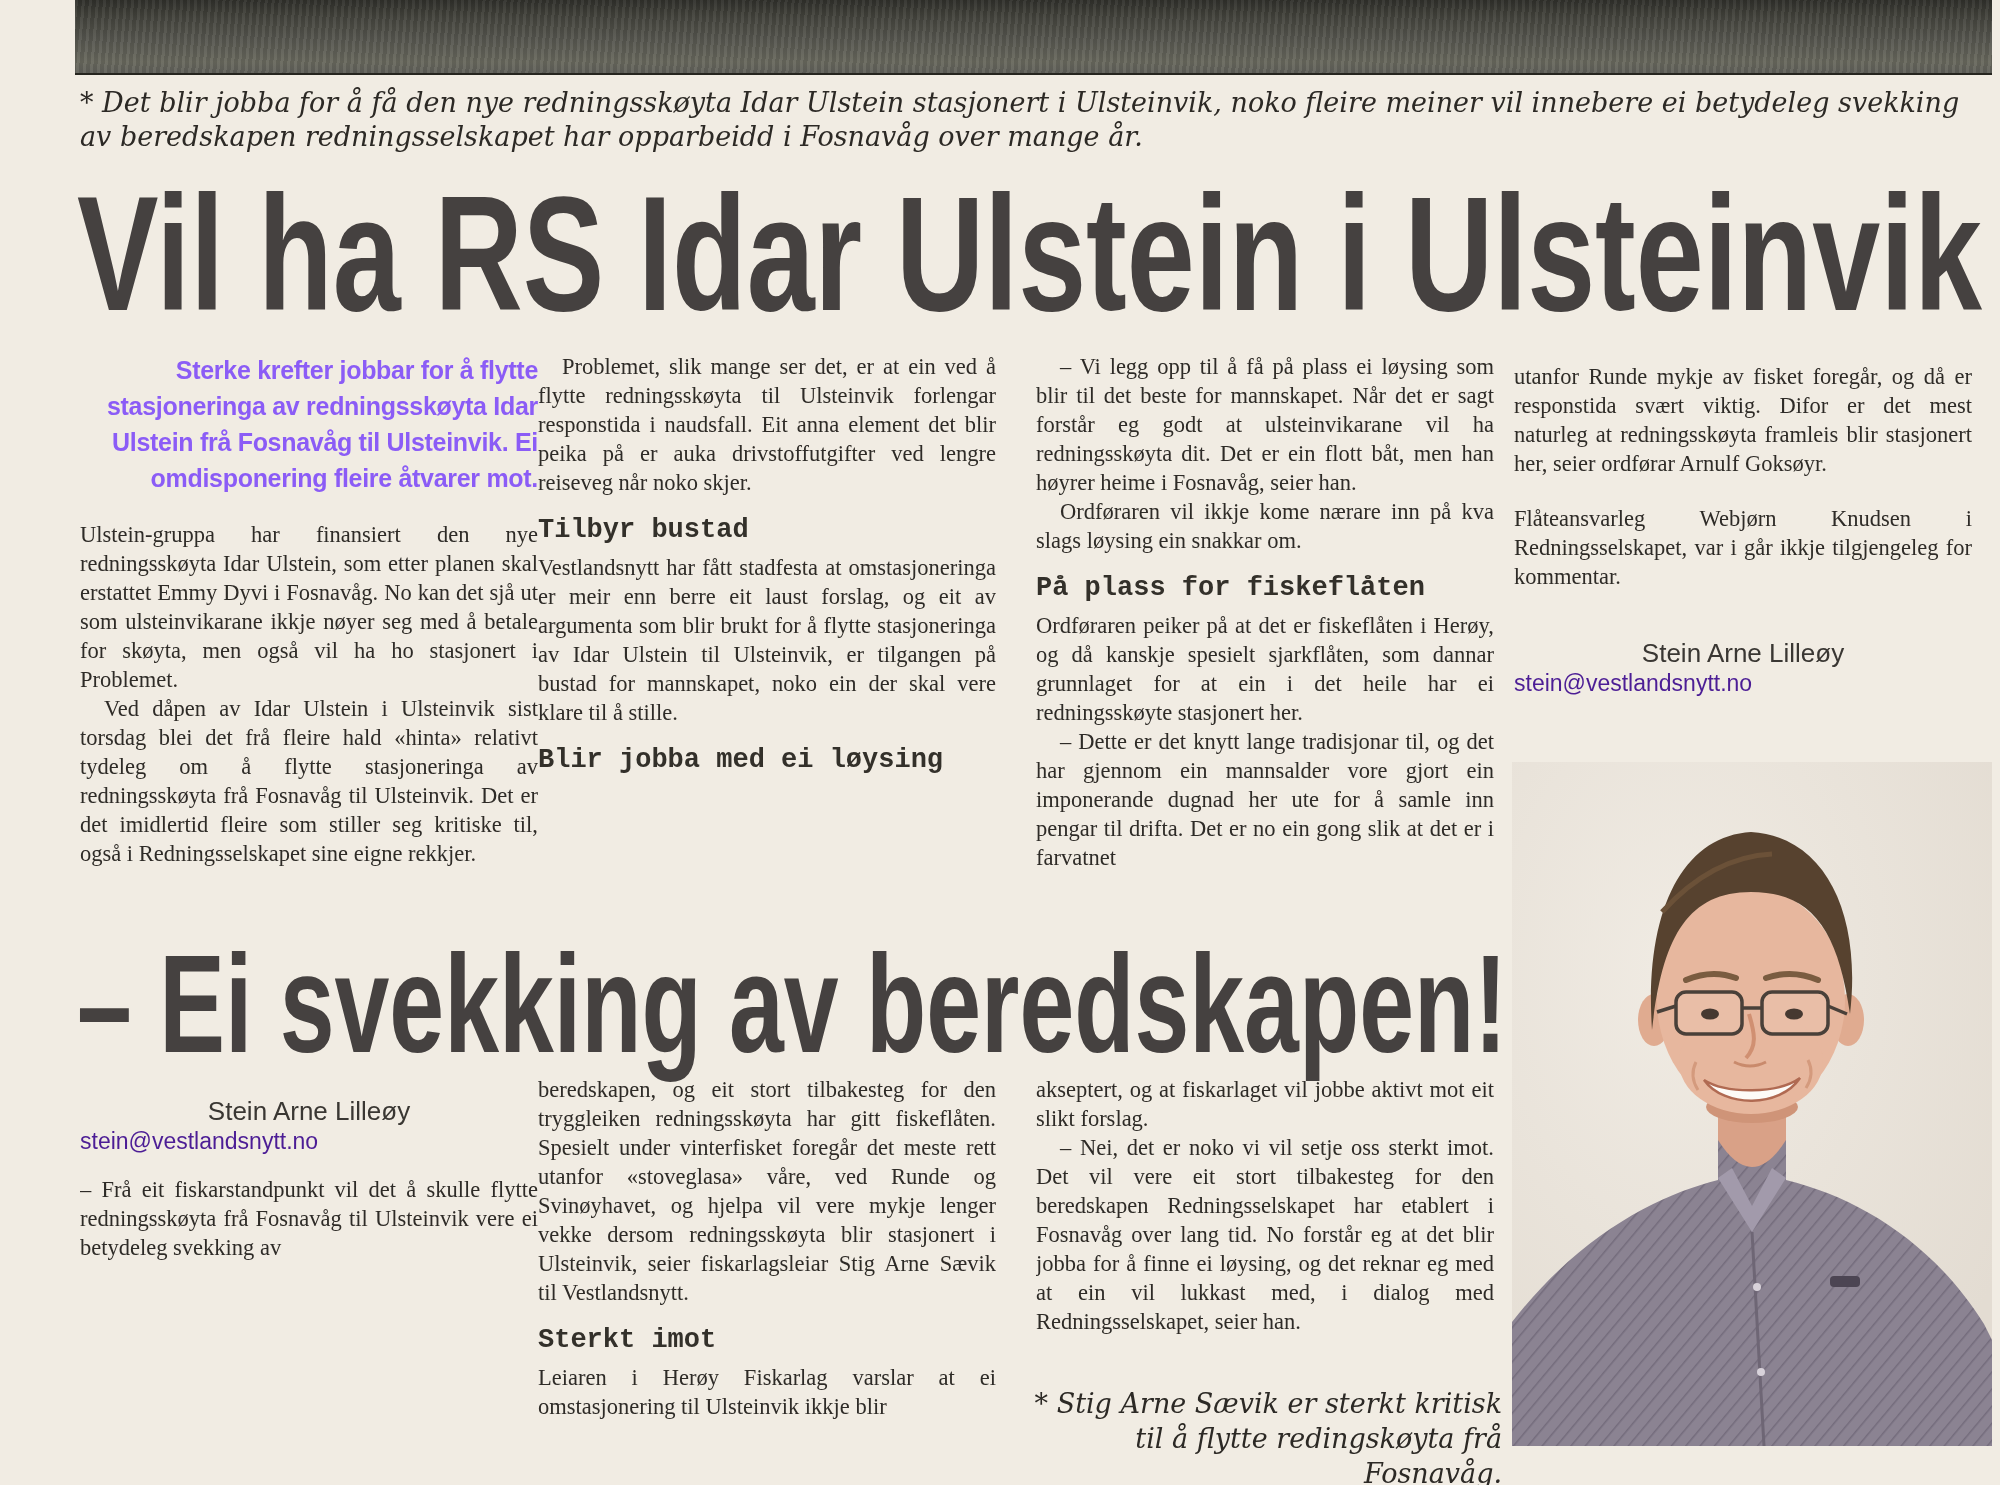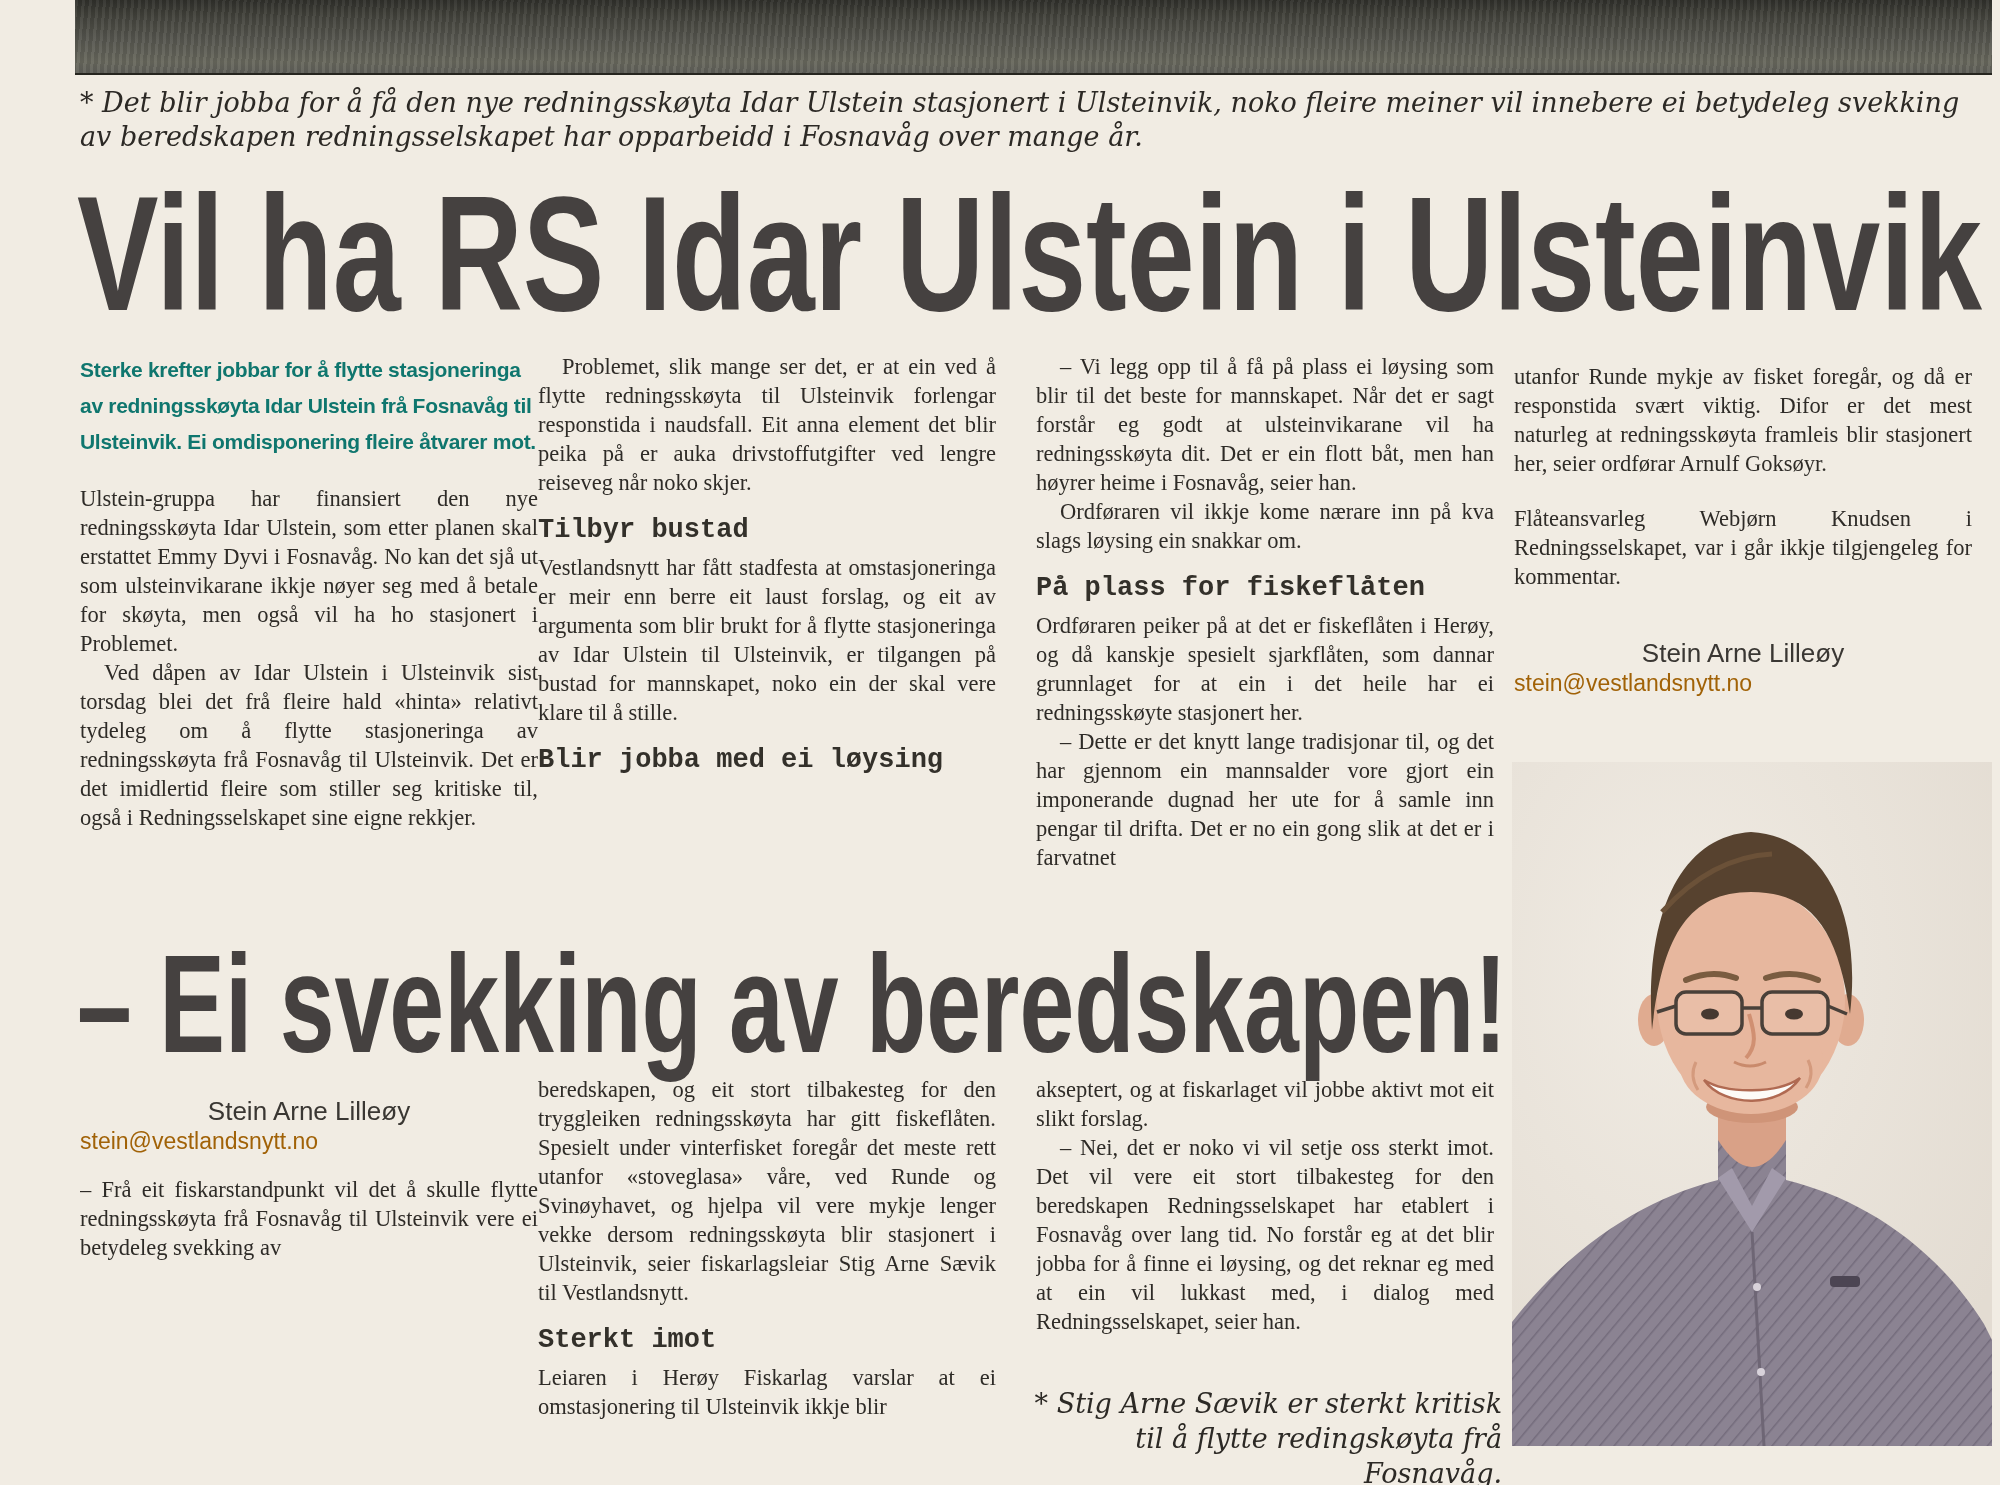--- a/index.html
+++ b/index.html
@@ -22,30 +22,30 @@
     font-family:"Liberation Serif",serif;font-size:22.5px;line-height:29px;
     text-align:justify;color:#2e2b27;}
   .r1{top:352px;height:586px;}
   .r2{top:1075px;height:400px;}
   .c1{left:80px;}.c2{left:538px;}.c3{left:1036px;}.c4{left:1514px;margin-top:10px;}
   .col p{margin:0;}
   .indent{text-indent:24px;}
   .gap-para{margin-top:26px !important;}
 
   .lede{font-family:"Liberation Sans",sans-serif;font-weight:700;
-    font-size:21px;line-height:36px;color:#0f766e;text-align:left;letter-spacing:-0.3px;
+    font-size:25px;line-height:36px;color:#8b5cf6;text-align:right;letter-spacing:-0.3px;
     margin-bottom:24px !important;}
   .subhead{font-family:Liberation Mono, monospace;font-weight:700;
     font-size:27px;line-height:31px;color:#33302a;text-align:left;
     margin:18px 0 7px !important;}
   .byline{margin-top:46px !important;}
   .byline-name{font-family:"Liberation Sans",sans-serif;font-size:26px;line-height:32px;
     color:#3a3733;text-align:center;}
   .byline-email{font-family:"Liberation Sans",sans-serif;font-size:23px;line-height:28px;
-    color:#a16207;text-align:left;}
+    color:#4c1d95;text-align:left;}
   .r2 .byline{margin-top:20px !important;}
   .r2 .after-byline{margin-top:20px !important;}
 
   .photo{position:absolute;left:1512px;top:762px;width:480px;height:684px;background:#eae4dc;}
   .photo svg{display:block;}
 
   .photo-caption{position:absolute;left:1030px;top:1386px;width:472px;margin:0;
     text-align:right;font-family:"DejaVu Serif",serif;font-style:italic;
     font-size:27px;line-height:35px;color:#2c2925;}
 </style>

